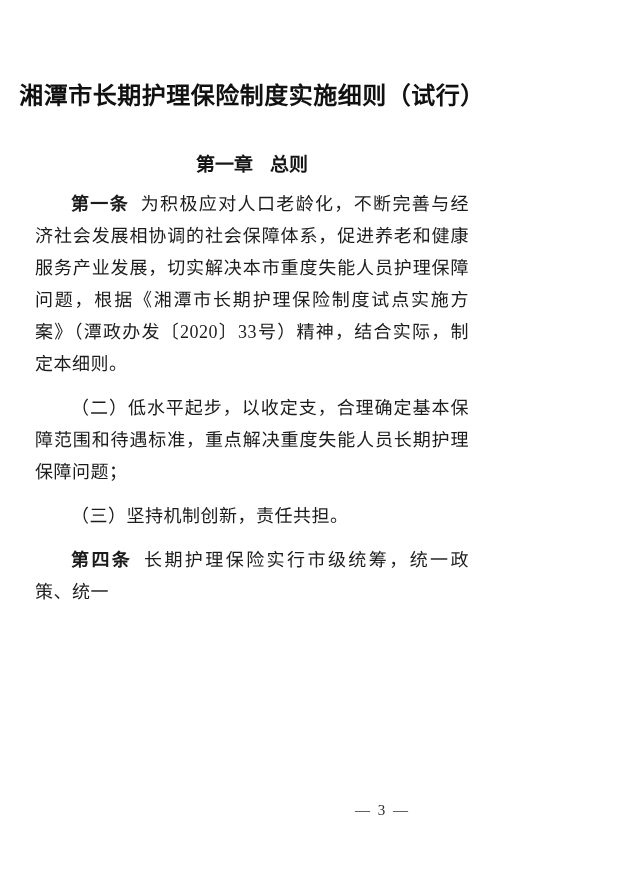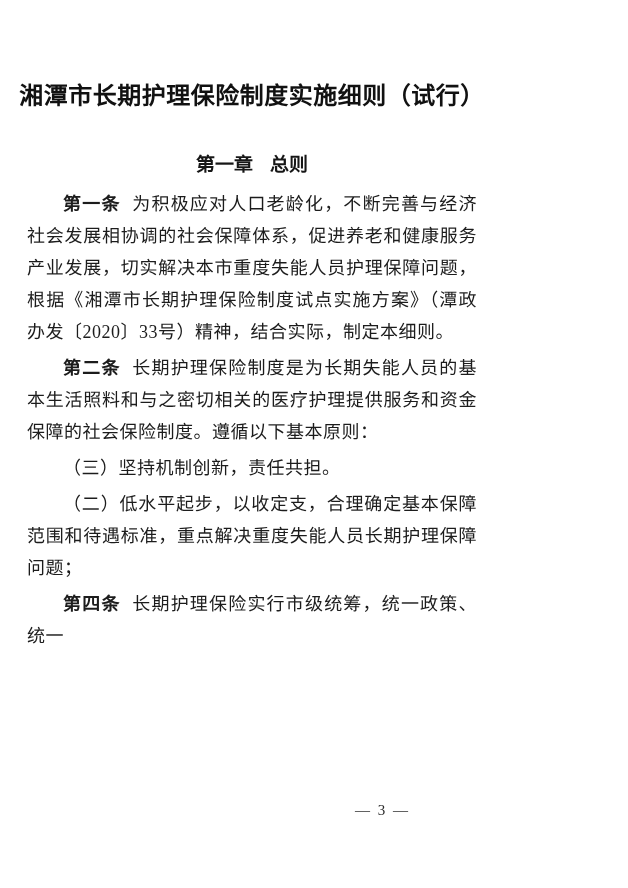--- a/index.html
+++ b/index.html
@@ -40,21 +40,21 @@
   .body-text {
     width: 458px;
     margin: 12px auto 0 auto;
     font-size: 18px;
     line-height: 32px;
     text-align: justify;
     text-justify: inter-character;
     letter-spacing: 0.5px;
   }
   .para {
-    margin: 4px;
+    margin: 12px;
     text-indent: 2em;
   }
   .para .lead {
     font-weight: bold;
     margin-right: 0.65em;
   }
   .para .lead:empty {
     margin-right: 0;
   }
   .page-number {
@@ -73,26 +73,25 @@
 
   <h1 class="doc-title">湘潭市长期护理保险制度实施细则（试行）</h1>
 
   <h2 class="chapter-heading">
     <span class="chapter-number">第一章</span><span class="chapter-name">总则</span>
   </h2>
 
   <div class="body-text">
     <p class="para"><b class="lead">第一条</b><span>为积极应对人口老龄化，不断完善与经济社会发展相协调的社会保障体系，促进养老和健康服务产业发展，切实解决本市重度失能人员护理保障问题，根据《湘潭市长期护理保险制度试点实施方案》（潭政办发〔2020〕33号）精神，结合实际，制定本细则。</span></p>
 
-    <p class="para"><b class="lead">第二条</b><span>长期护理保险制度是为长期失能人员的基本生活照料和与之密切相关的医疗护理提供服务和资金保障的社会保险制度。遵循以下基本原则：</span></p>
 
 
+    <p class="para"><b class="lead"></b><span>（二）低水平起步，以收定支，合理确定基本保障范围和待遇标准，重点解决重度失能人员长期护理保障问题；</span></p>
+
     <p class="para"><b class="lead"></b><span>（三）坚持机制创新，责任共担。</span></p>
-
-    <p class="para"><b class="lead"></b><span>（二）低水平起步，以收定支，合理确定基本保障范围和待遇标准，重点解决重度失能人员长期护理保障问题；</span></p>
 
 
     <p class="para"><b class="lead">第四条</b><span>长期护理保险实行市级统筹，统一政策、统一</span></p>
   </div>
 
   <div class="page-number">— 3 —</div>
 
 </div>
 
 </body></html>

